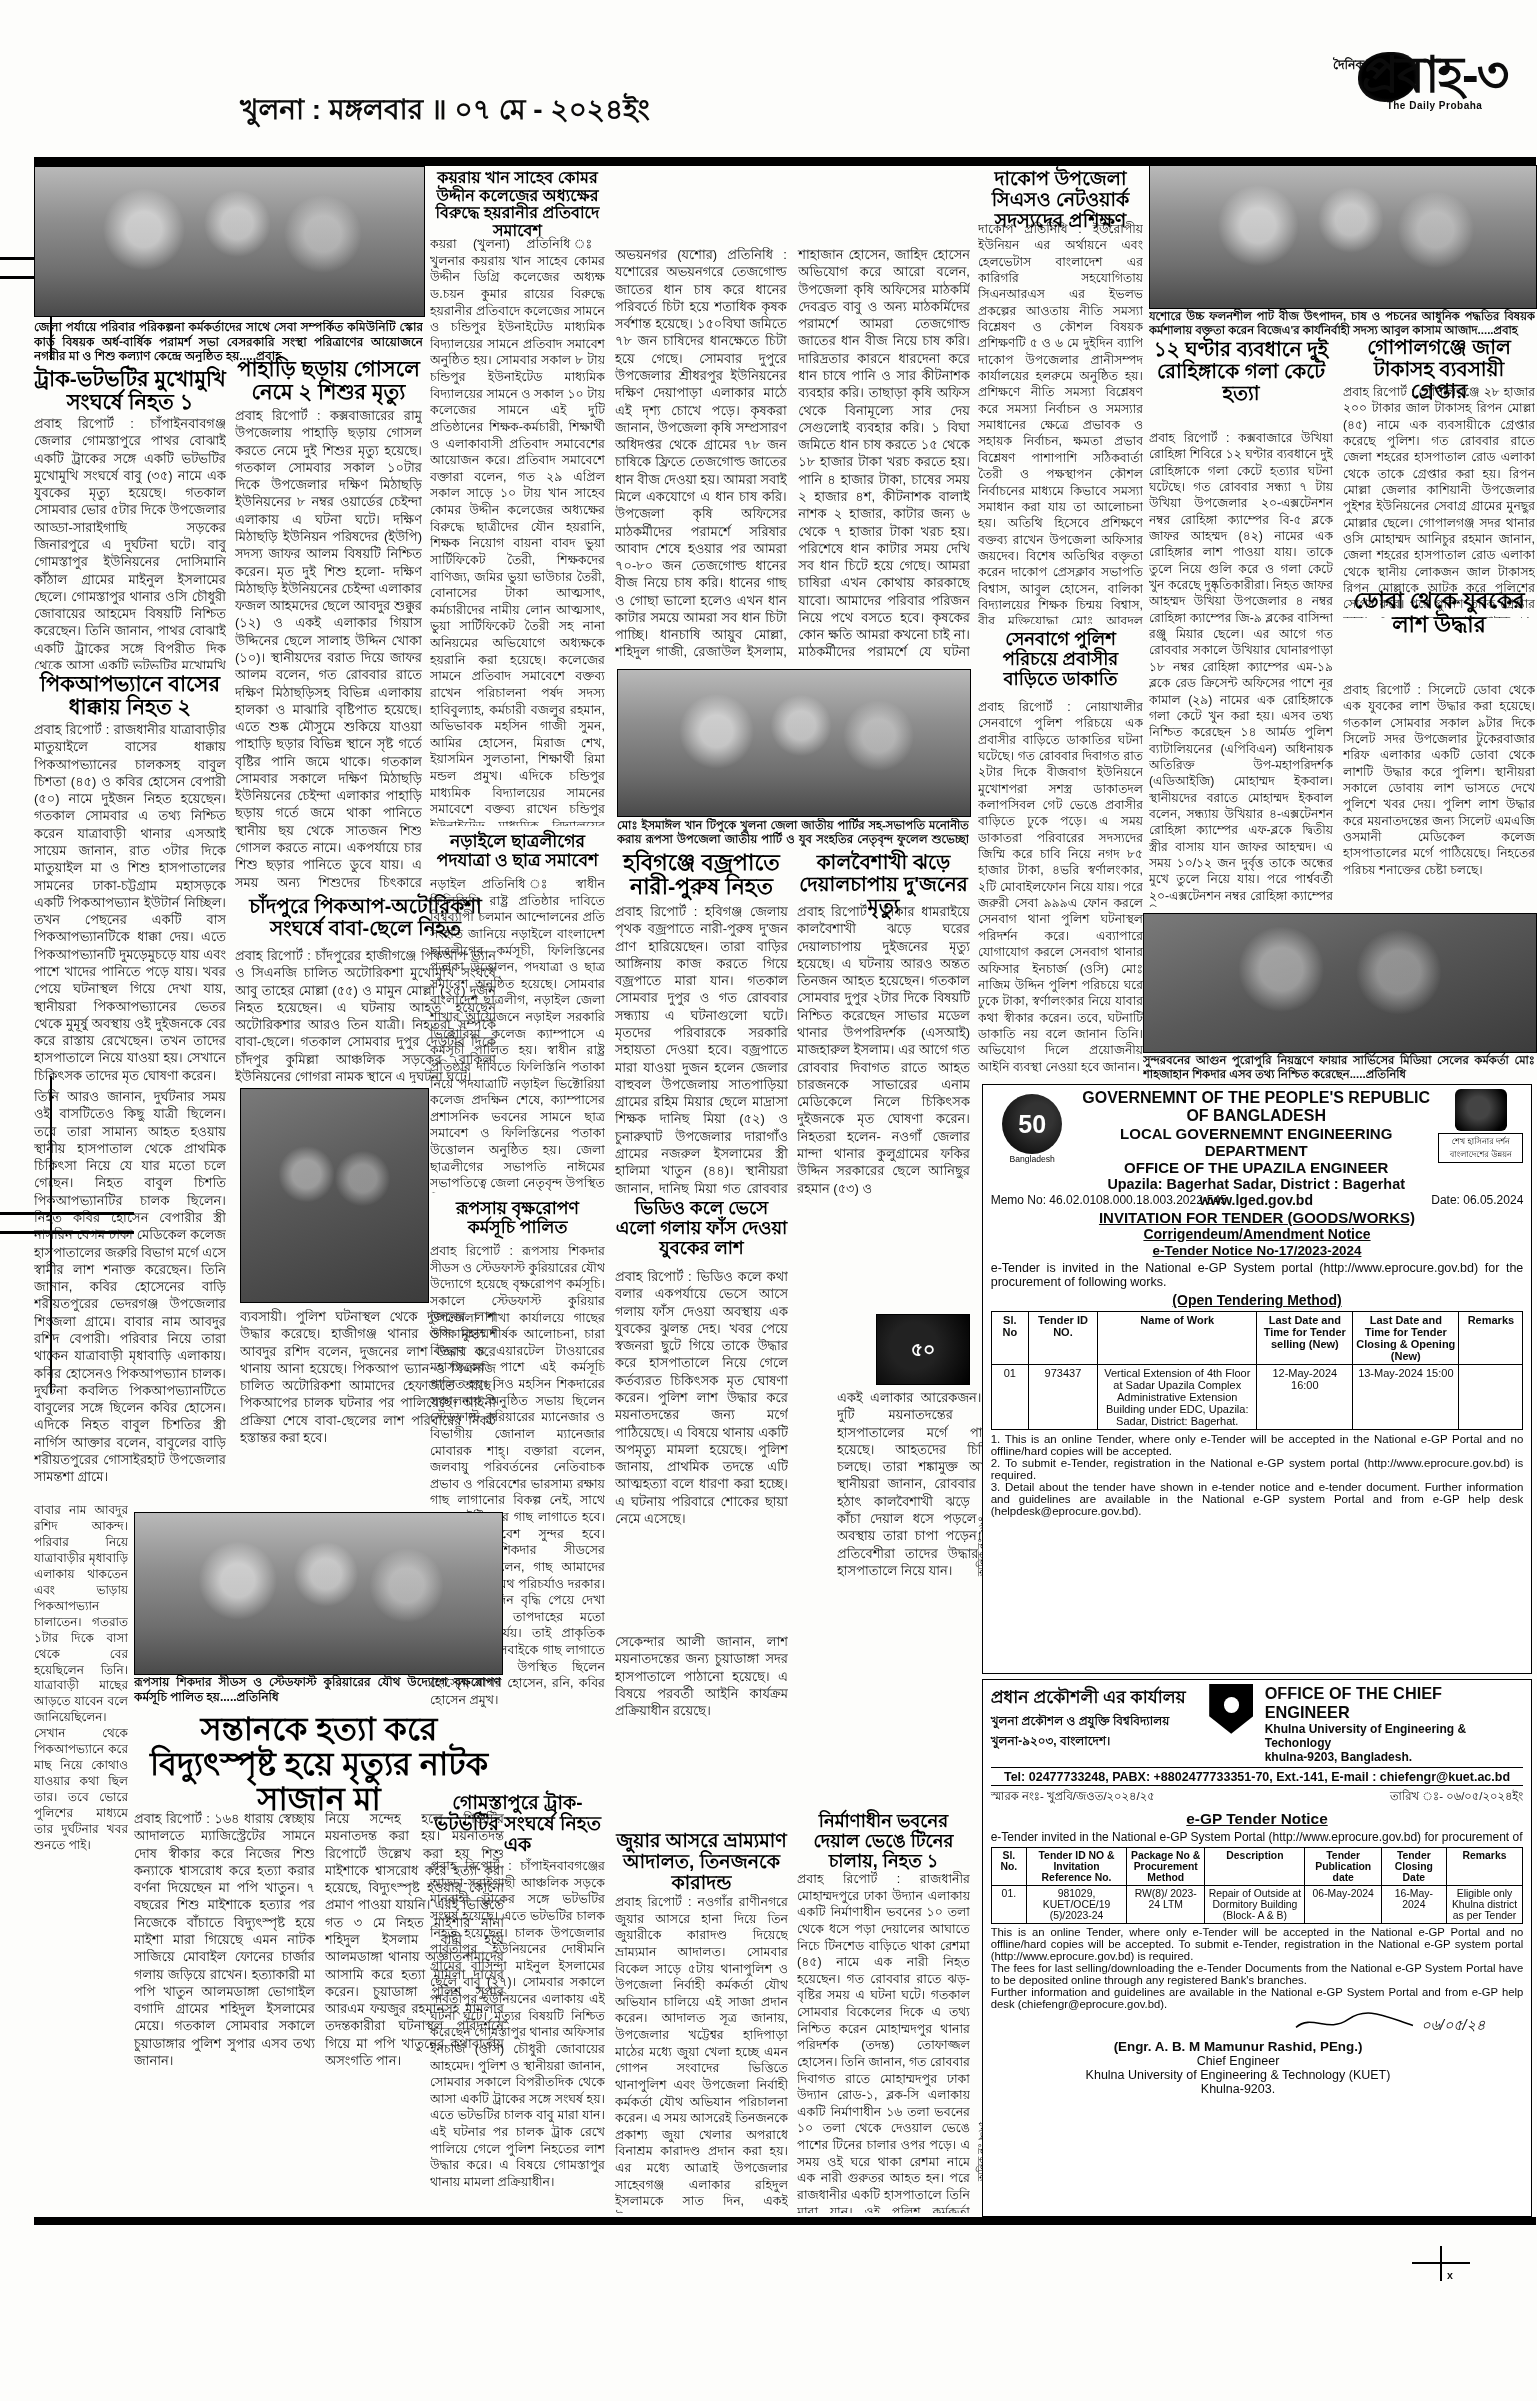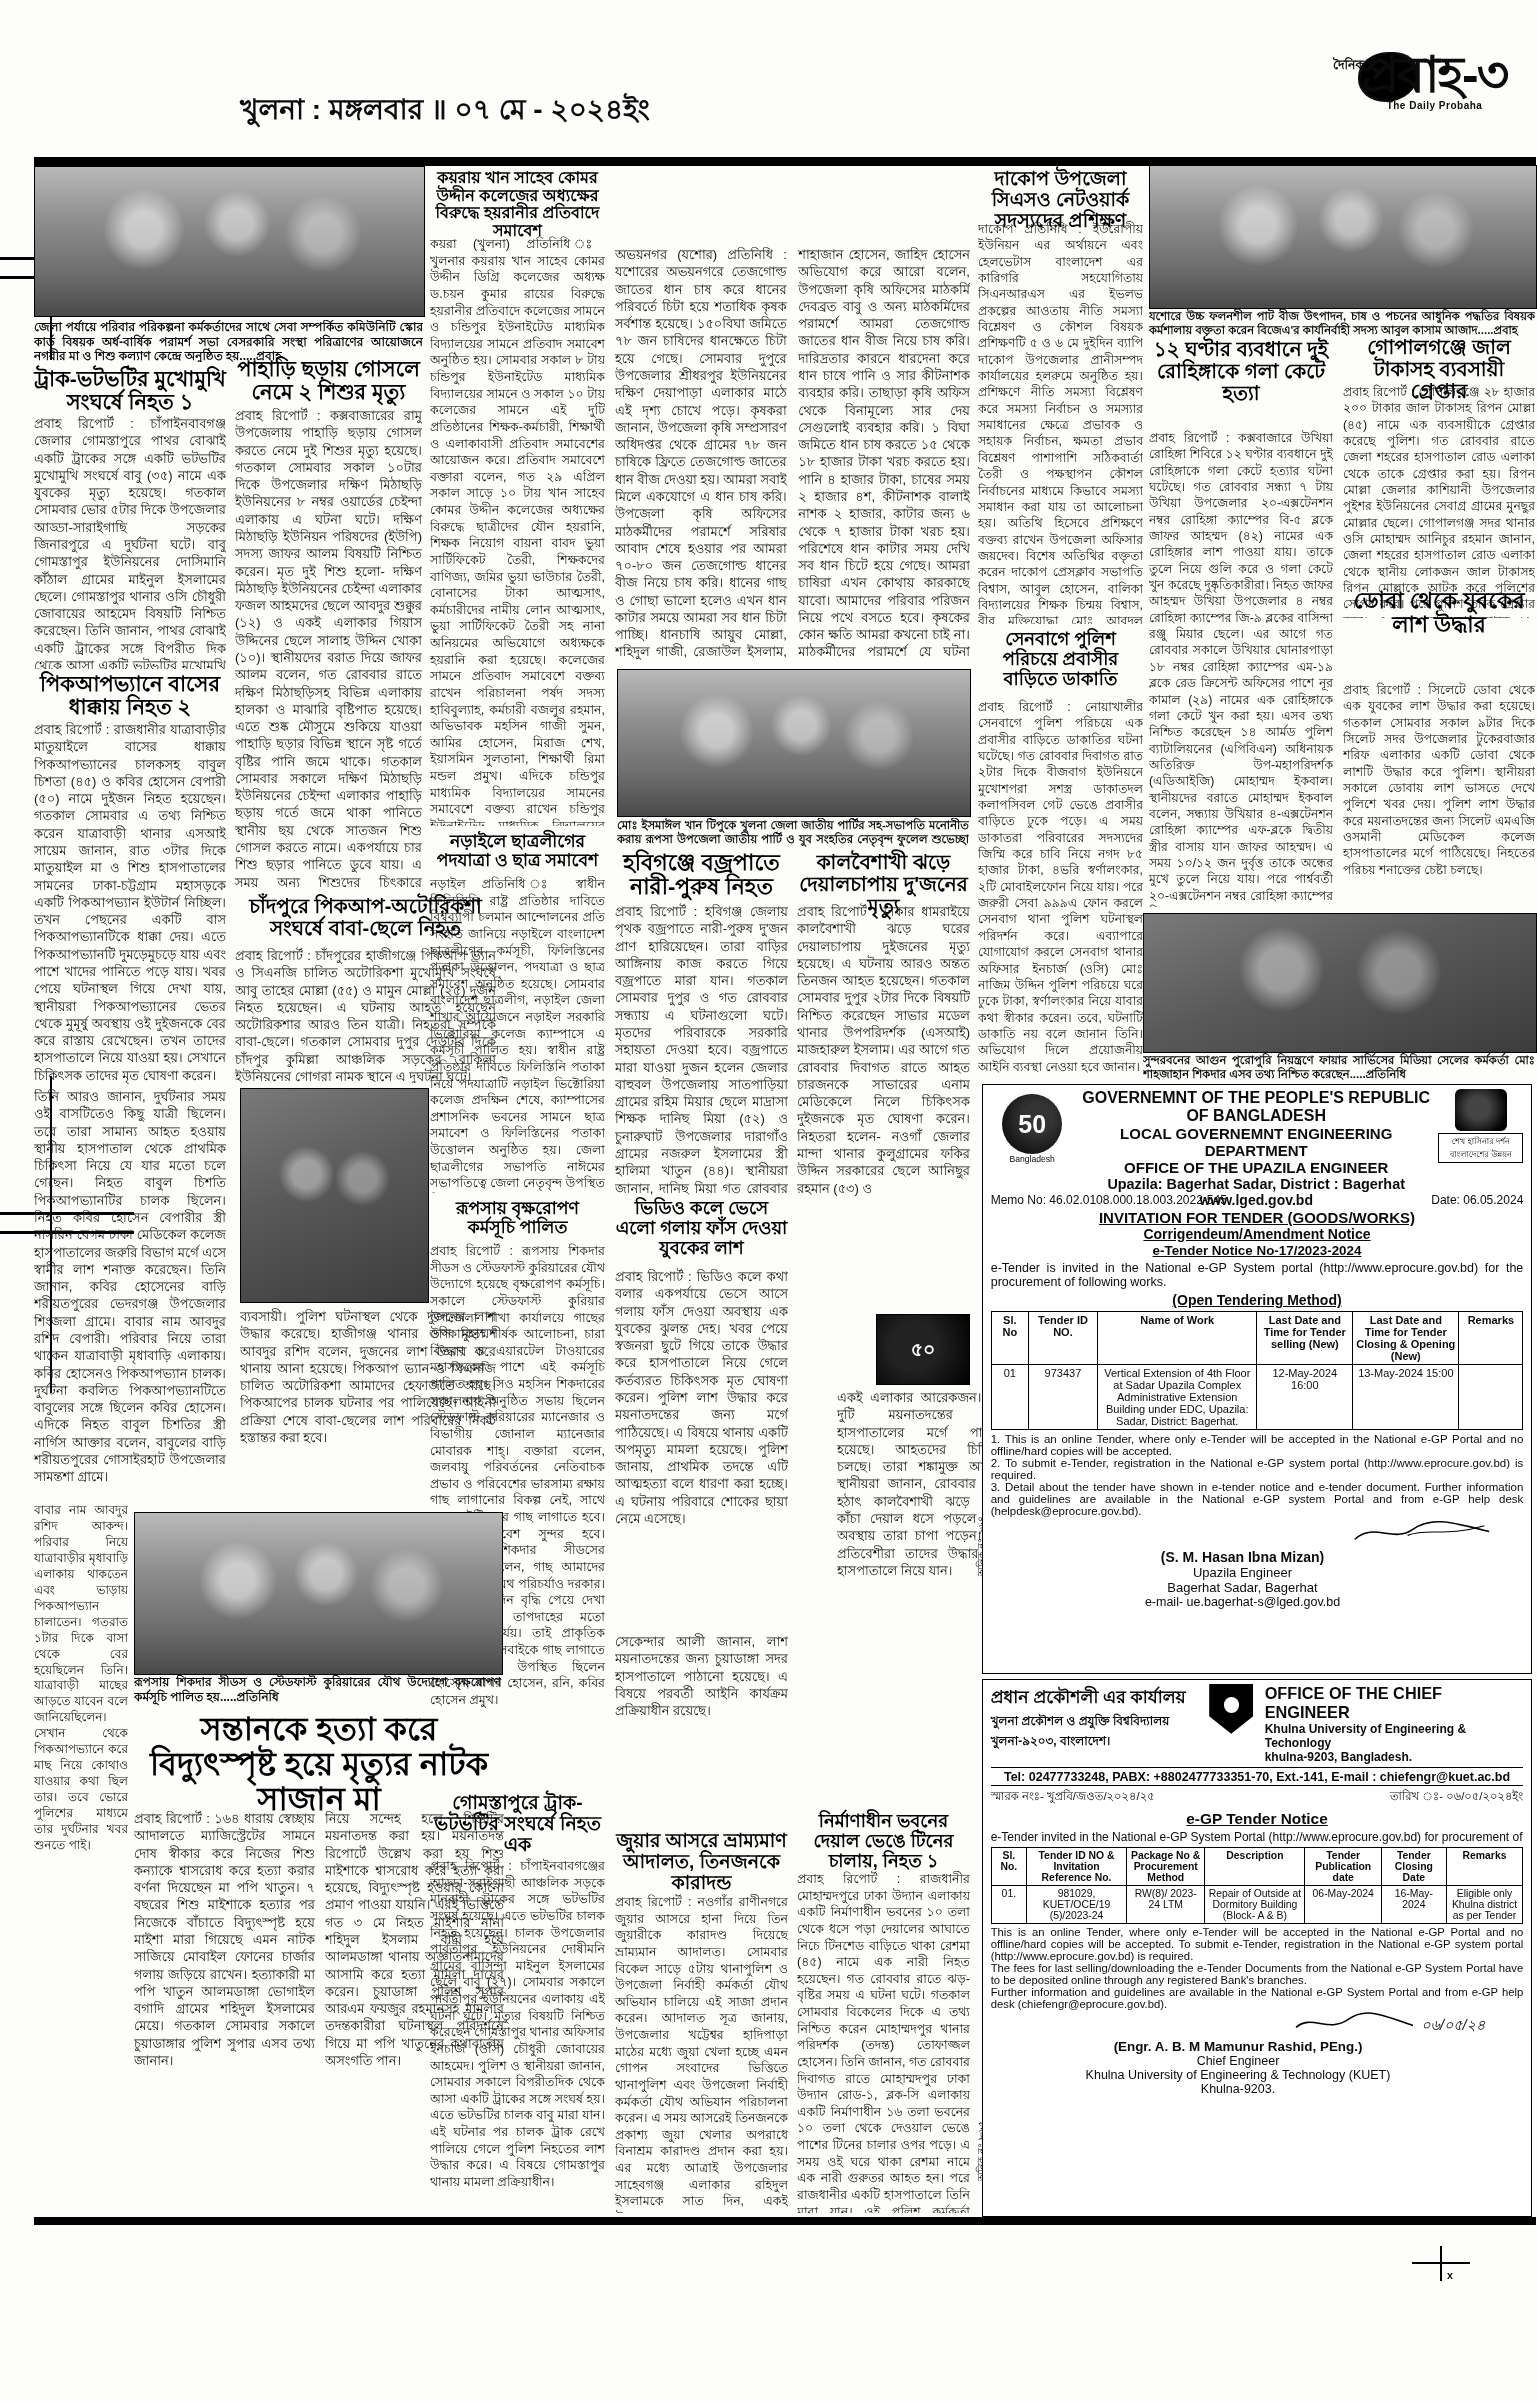--- a/index.html
+++ b/index.html
@@ -177,30 +177,20 @@
         <td style="text-align:center;">Vertical Extension of 4th Floor at Sadar Upazila Complex Administrative Extension Building under EDC, Upazila: Sadar, District: Bagerhat.</td>
         <td>12-May-2024 16:00</td>
         <td>13-May-2024 15:00</td>
         <td></td>
       </tr>
     </tbody>
       </table>
     <div style="font-size:11.5px;text-align:justify;margin-top:2.9px;">1. This is an online Tender, where only e-Tender will be accepted in the National e-GP Portal and no offline/hard copies will be accepted.</div>
     <div style="font-size:11.5px;text-align:justify;">2. To submit e-Tender, registration in the National e-GP system portal (http://www.eprocure.gov.bd) is required.</div>
     <div style="font-size:11.5px;text-align:justify;">3. Detail about the tender have shown in e-tender notice and e-tender document. Further information and guidelines are available in the National e-GP system Portal and from e-GP help desk (helpdesk@eprocure.gov.bd).</div>
-    <div style="margin-top:3.8px;text-align:right;padding-right:29px;">
-      <svg width="144" height="25" viewBox="0 0 150 26">
-        <path d="M5 20 C 25 2, 45 24, 65 10 S 105 2, 145 12" stroke="#000" stroke-width="1.6" fill="none"></path>
-        <path d="M60 16 C 80 8, 100 18, 140 6" stroke="#000" stroke-width="1.2" fill="none"></path>
-      </svg>
-      <div class="sigline" style="font-size:14px;">(S. M. Hasan Ibna Mizan)</div>
-      <div class="sigline" style="font-size:13px;font-weight:normal;">Upazila Engineer</div>
-      <div class="sigline" style="font-size:13px;font-weight:normal;">Bagerhat Sadar, Bagerhat</div>
-      <div class="sigline" style="font-size:12.5px;font-weight:normal;">e-mail- ue.bagerhat-s@lged.gov.bd</div>
-    </div>
   </div>
 
   <div class="abs rot" style="left:974px;top:2181px;">অনিক নং-৮৬৫</div>
   <div class="abs box" style="left:982px;top:1679px;width:550px;height:538px;padding:3.8px 7.7px;box-sizing:border-box;overflow:hidden;">
     <div style="display:flex;align-items:flex-start;">
       <div style="width:207px;">
         <div style="font-size:17.3px;font-weight:bold;">প্রধান প্রকৌশলী এর কার্যালয়</div>
         <div style="font-size:12px;font-weight:bold;">খুলনা প্রকৌশল ও প্রযুক্তি বিশ্ববিদ্যালয়</div>
         <div style="font-size:12px;font-weight:bold;">খুলনা-৯২০৩, বাংলাদেশ।</div>
       </div>

